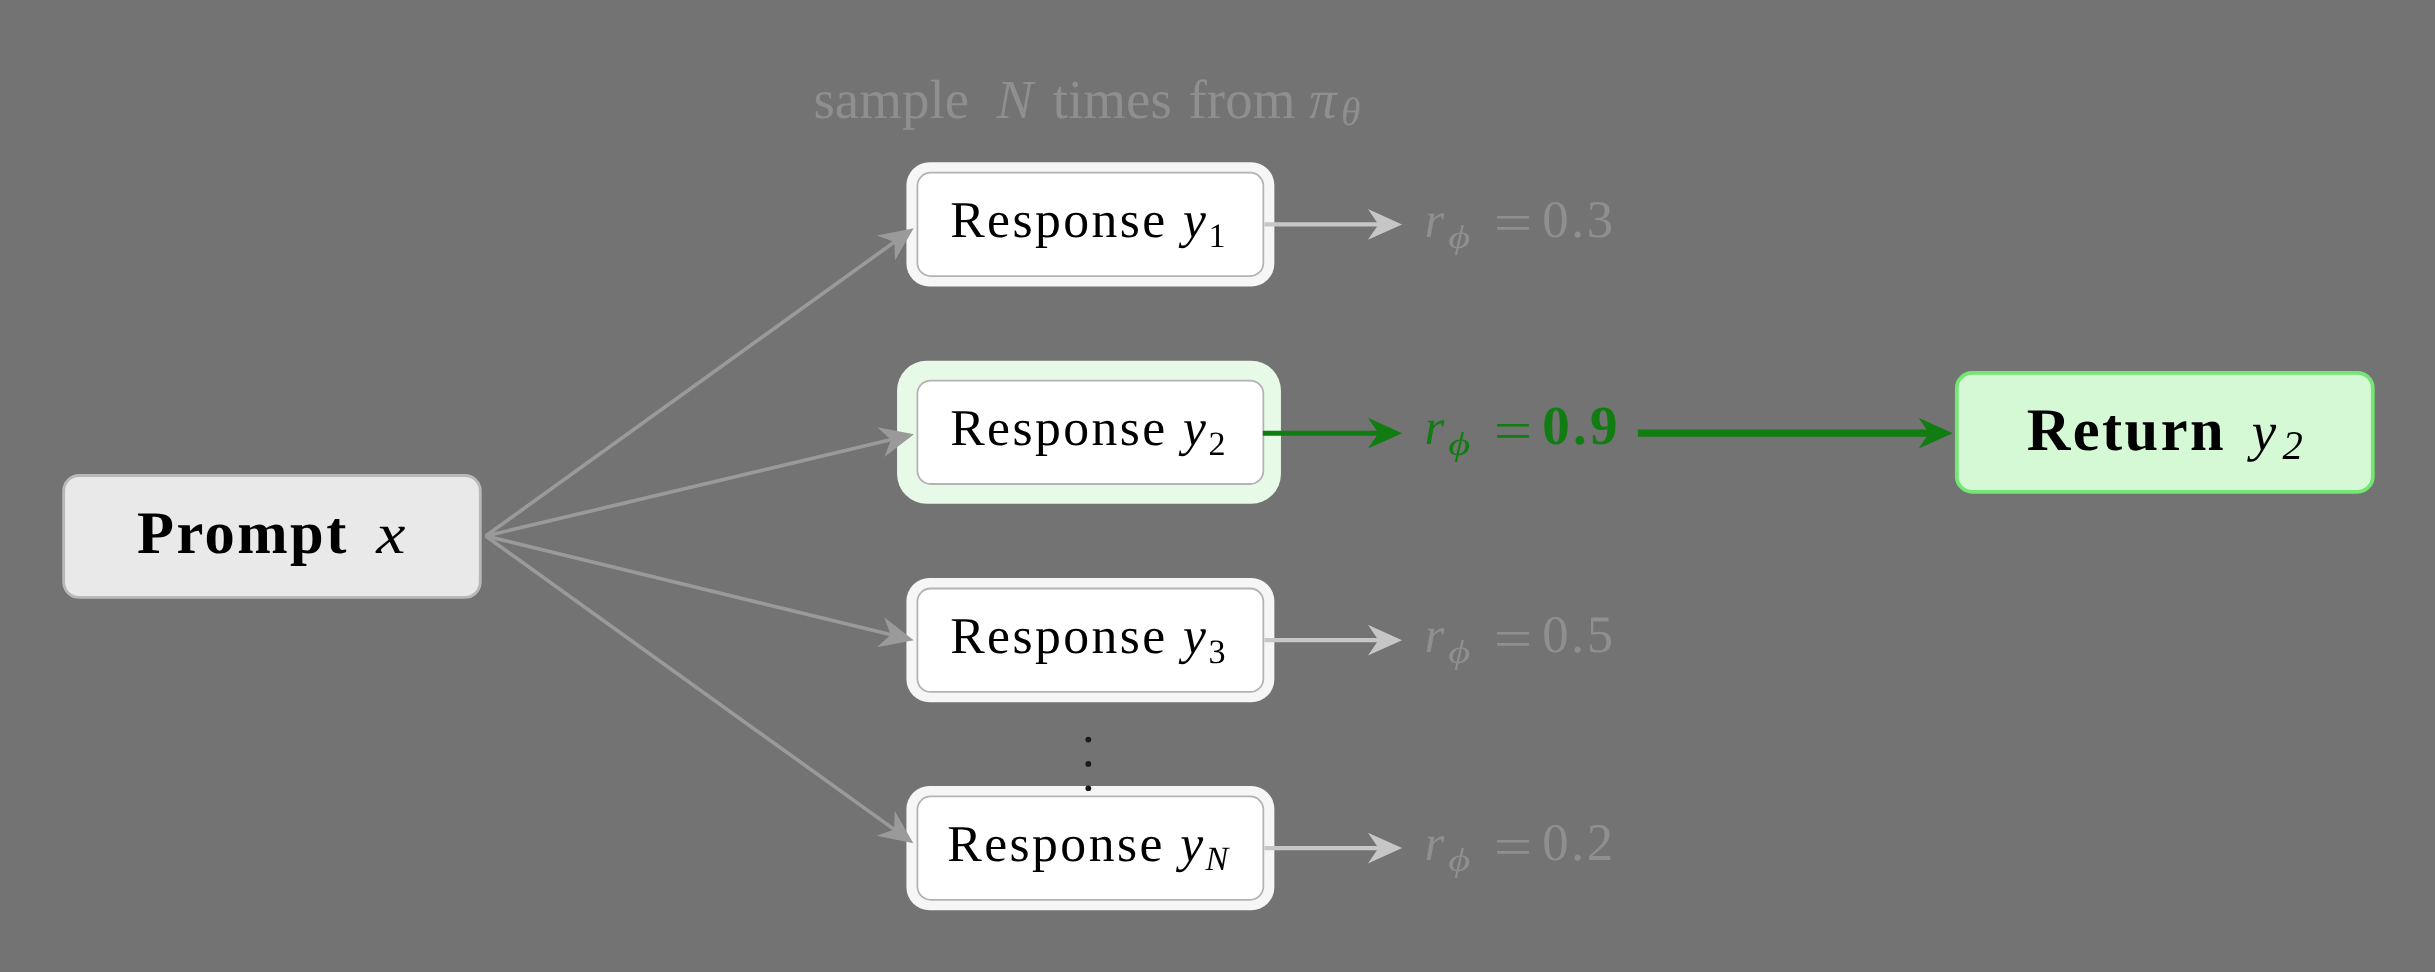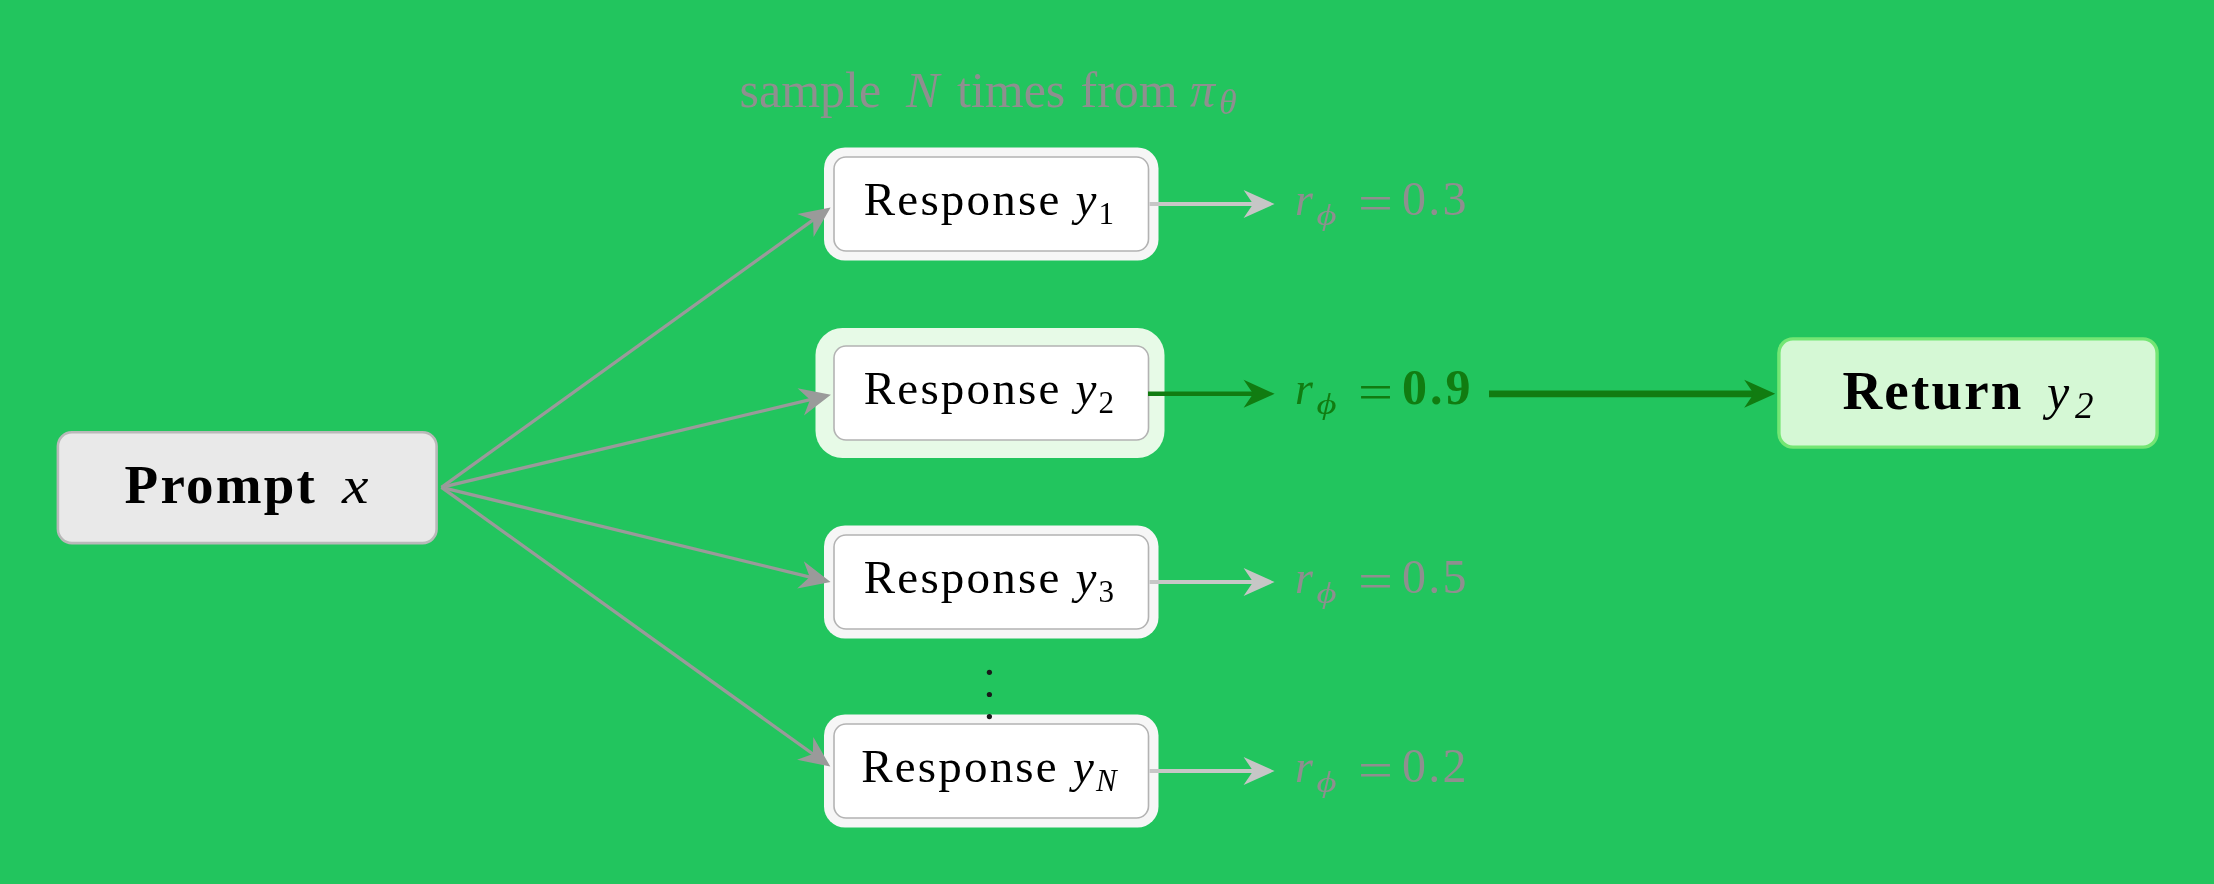--- a/index.html
+++ b/index.html
@@ -1,15 +1,15 @@
 <!DOCTYPE html>
 <html><head><meta charset="utf-8"><style>
 html,body{margin:0;padding:0;background:#ffffff;}
 
-#canvas{position:relative;width:2214px;height:884px;background:#22c55e;overflow:hidden;}
+#canvas{position:relative;width:2214px;height:884px;background:#737373;overflow:hidden;}
 </style></head>
 <body>
 <div id="canvas">
 <svg width="2214" height="884" viewBox="0 0 2214 884" style="position:absolute;left:0;top:0;filter:blur(0.0001px);">
 <rect x="824" y="147.5" width="334.5" height="113" rx="21" fill="#f6f6f6"></rect>
 <rect x="824" y="525.5" width="334.5" height="113" rx="21" fill="#f6f6f6"></rect>
 <rect x="824" y="714.5" width="334.5" height="113" rx="21" fill="#f6f6f6"></rect>
 <rect x="815.5" y="328" width="349" height="130" rx="27" fill="#e7fae7"></rect>
 <rect x="57.9" y="432.3" width="378.7" height="110.8" rx="14" fill="#e9e9e9" stroke="#b9b9b9" stroke-width="2.6"></rect>
 <rect x="834.0" y="157.0" width="314.5" height="94.0" rx="12" fill="#ffffff" stroke="#b3b3b3" stroke-width="1.6"></rect>

